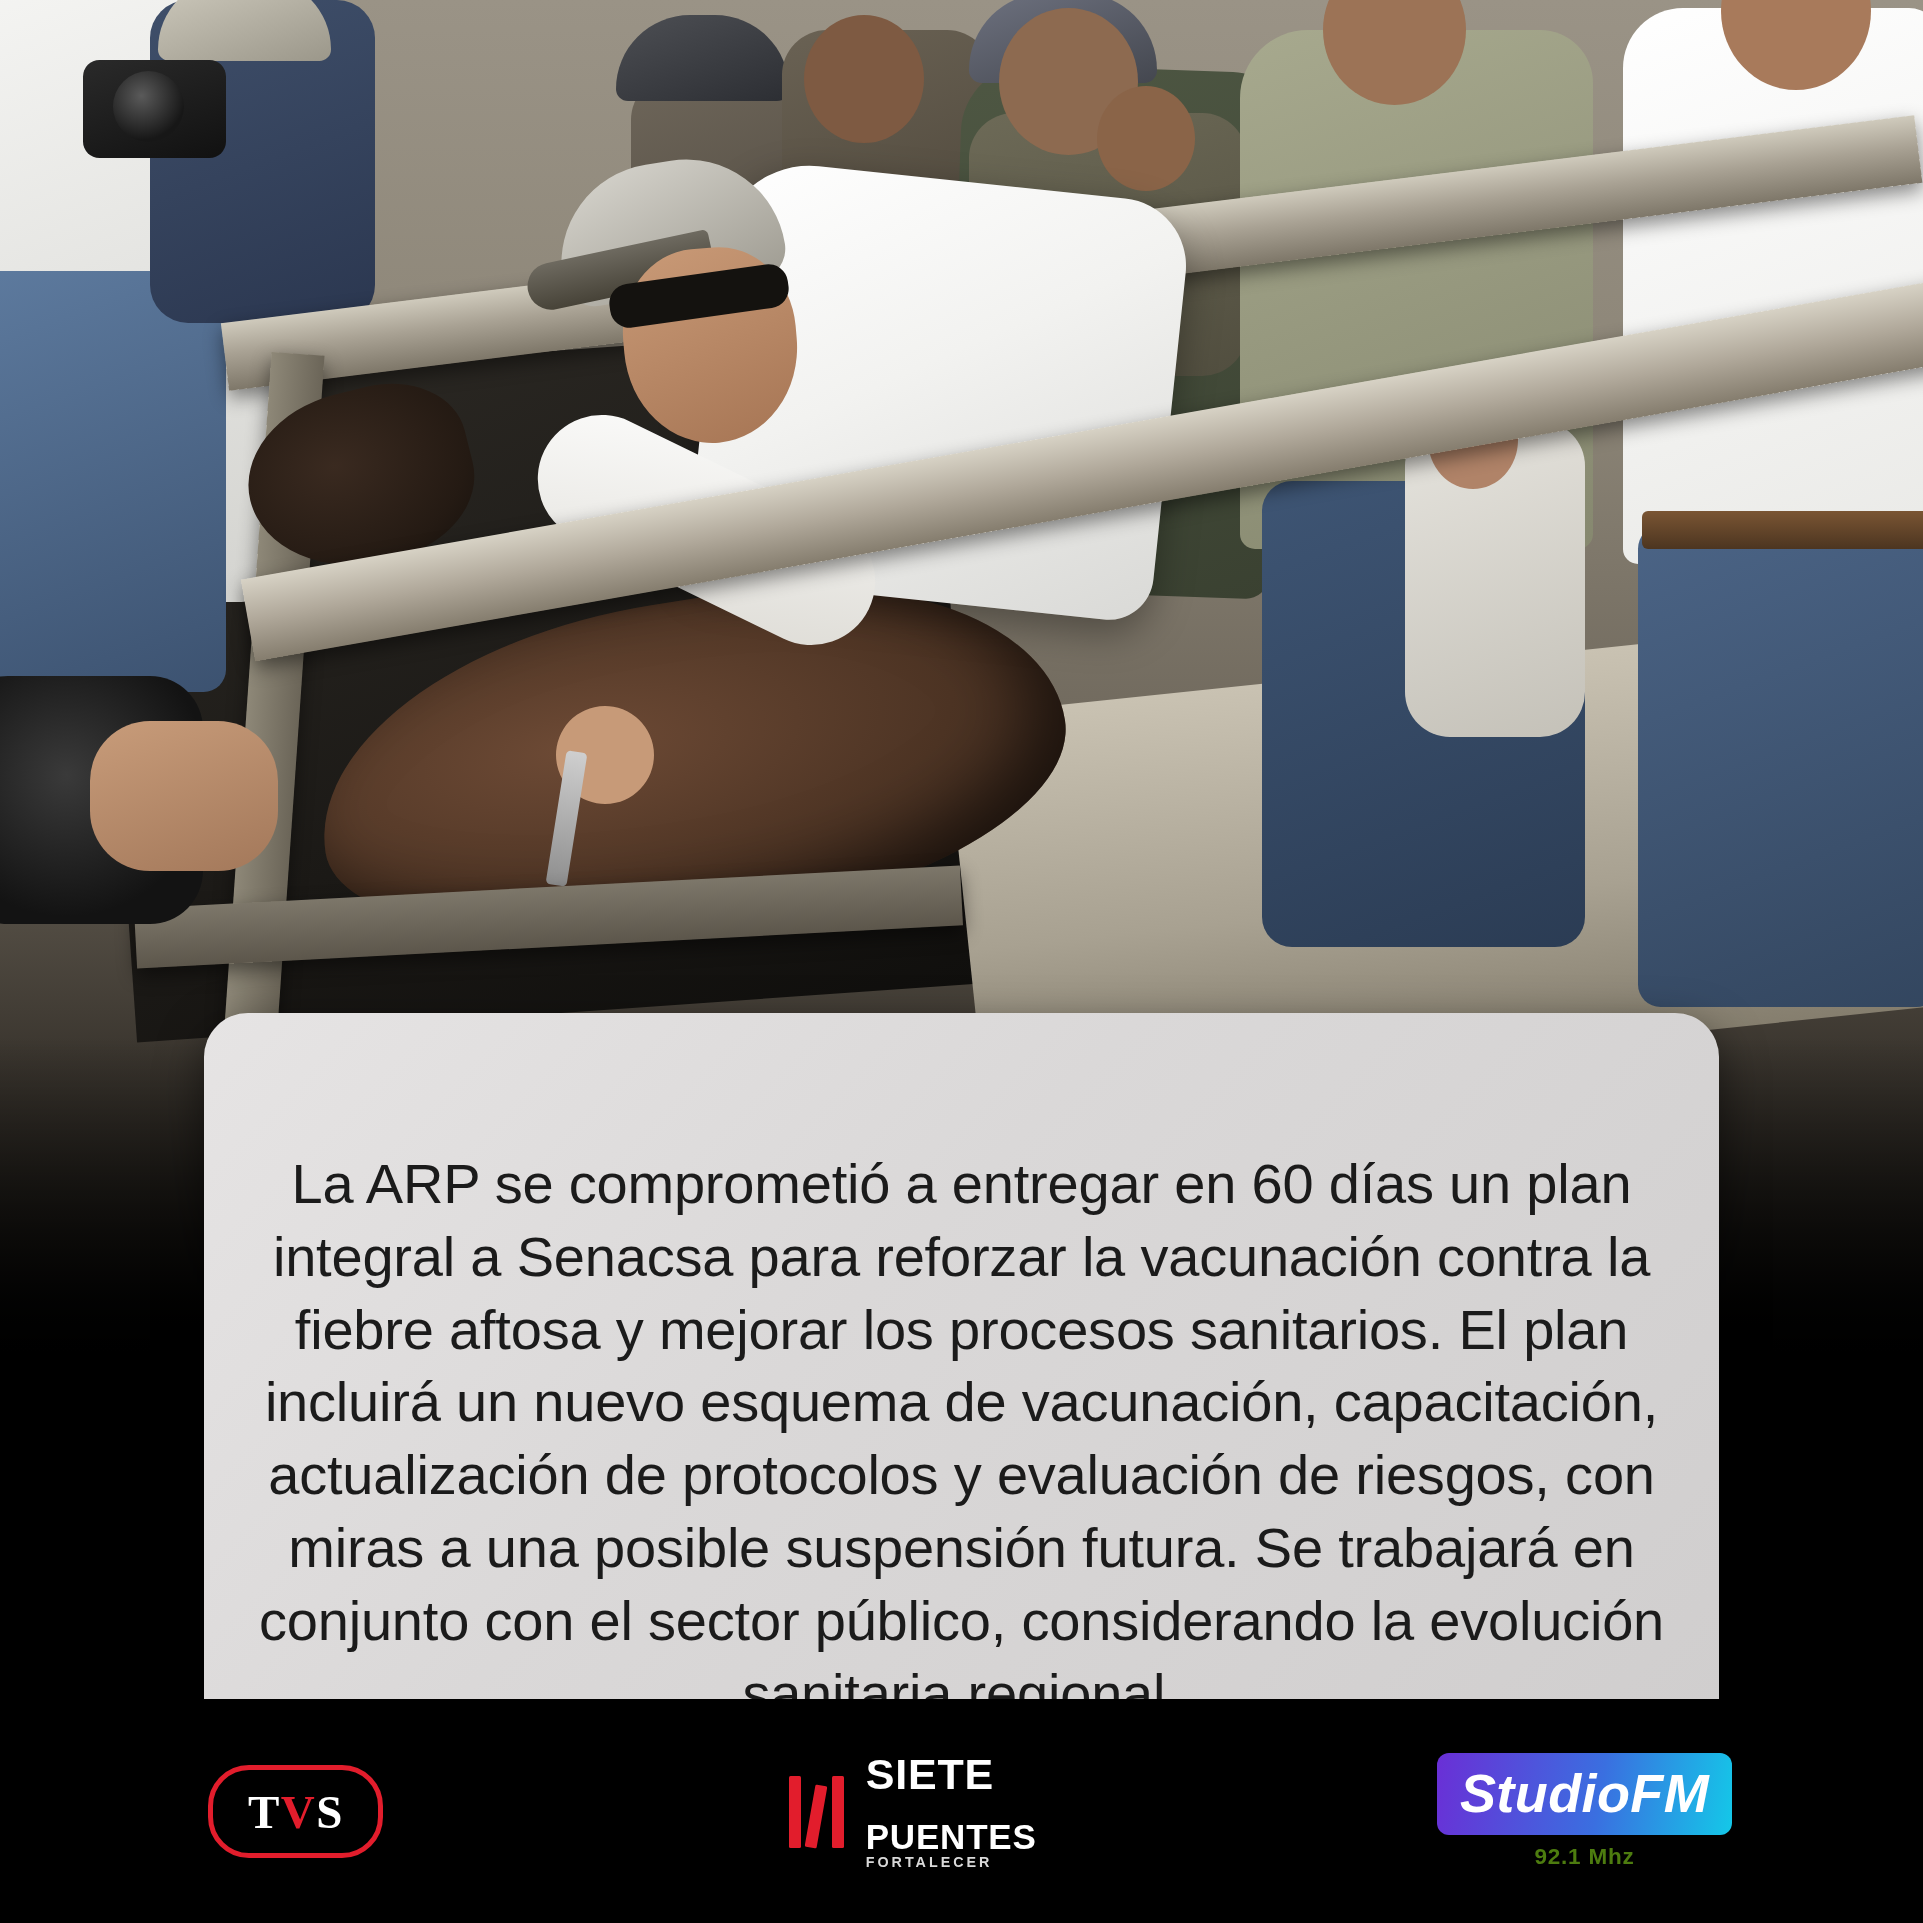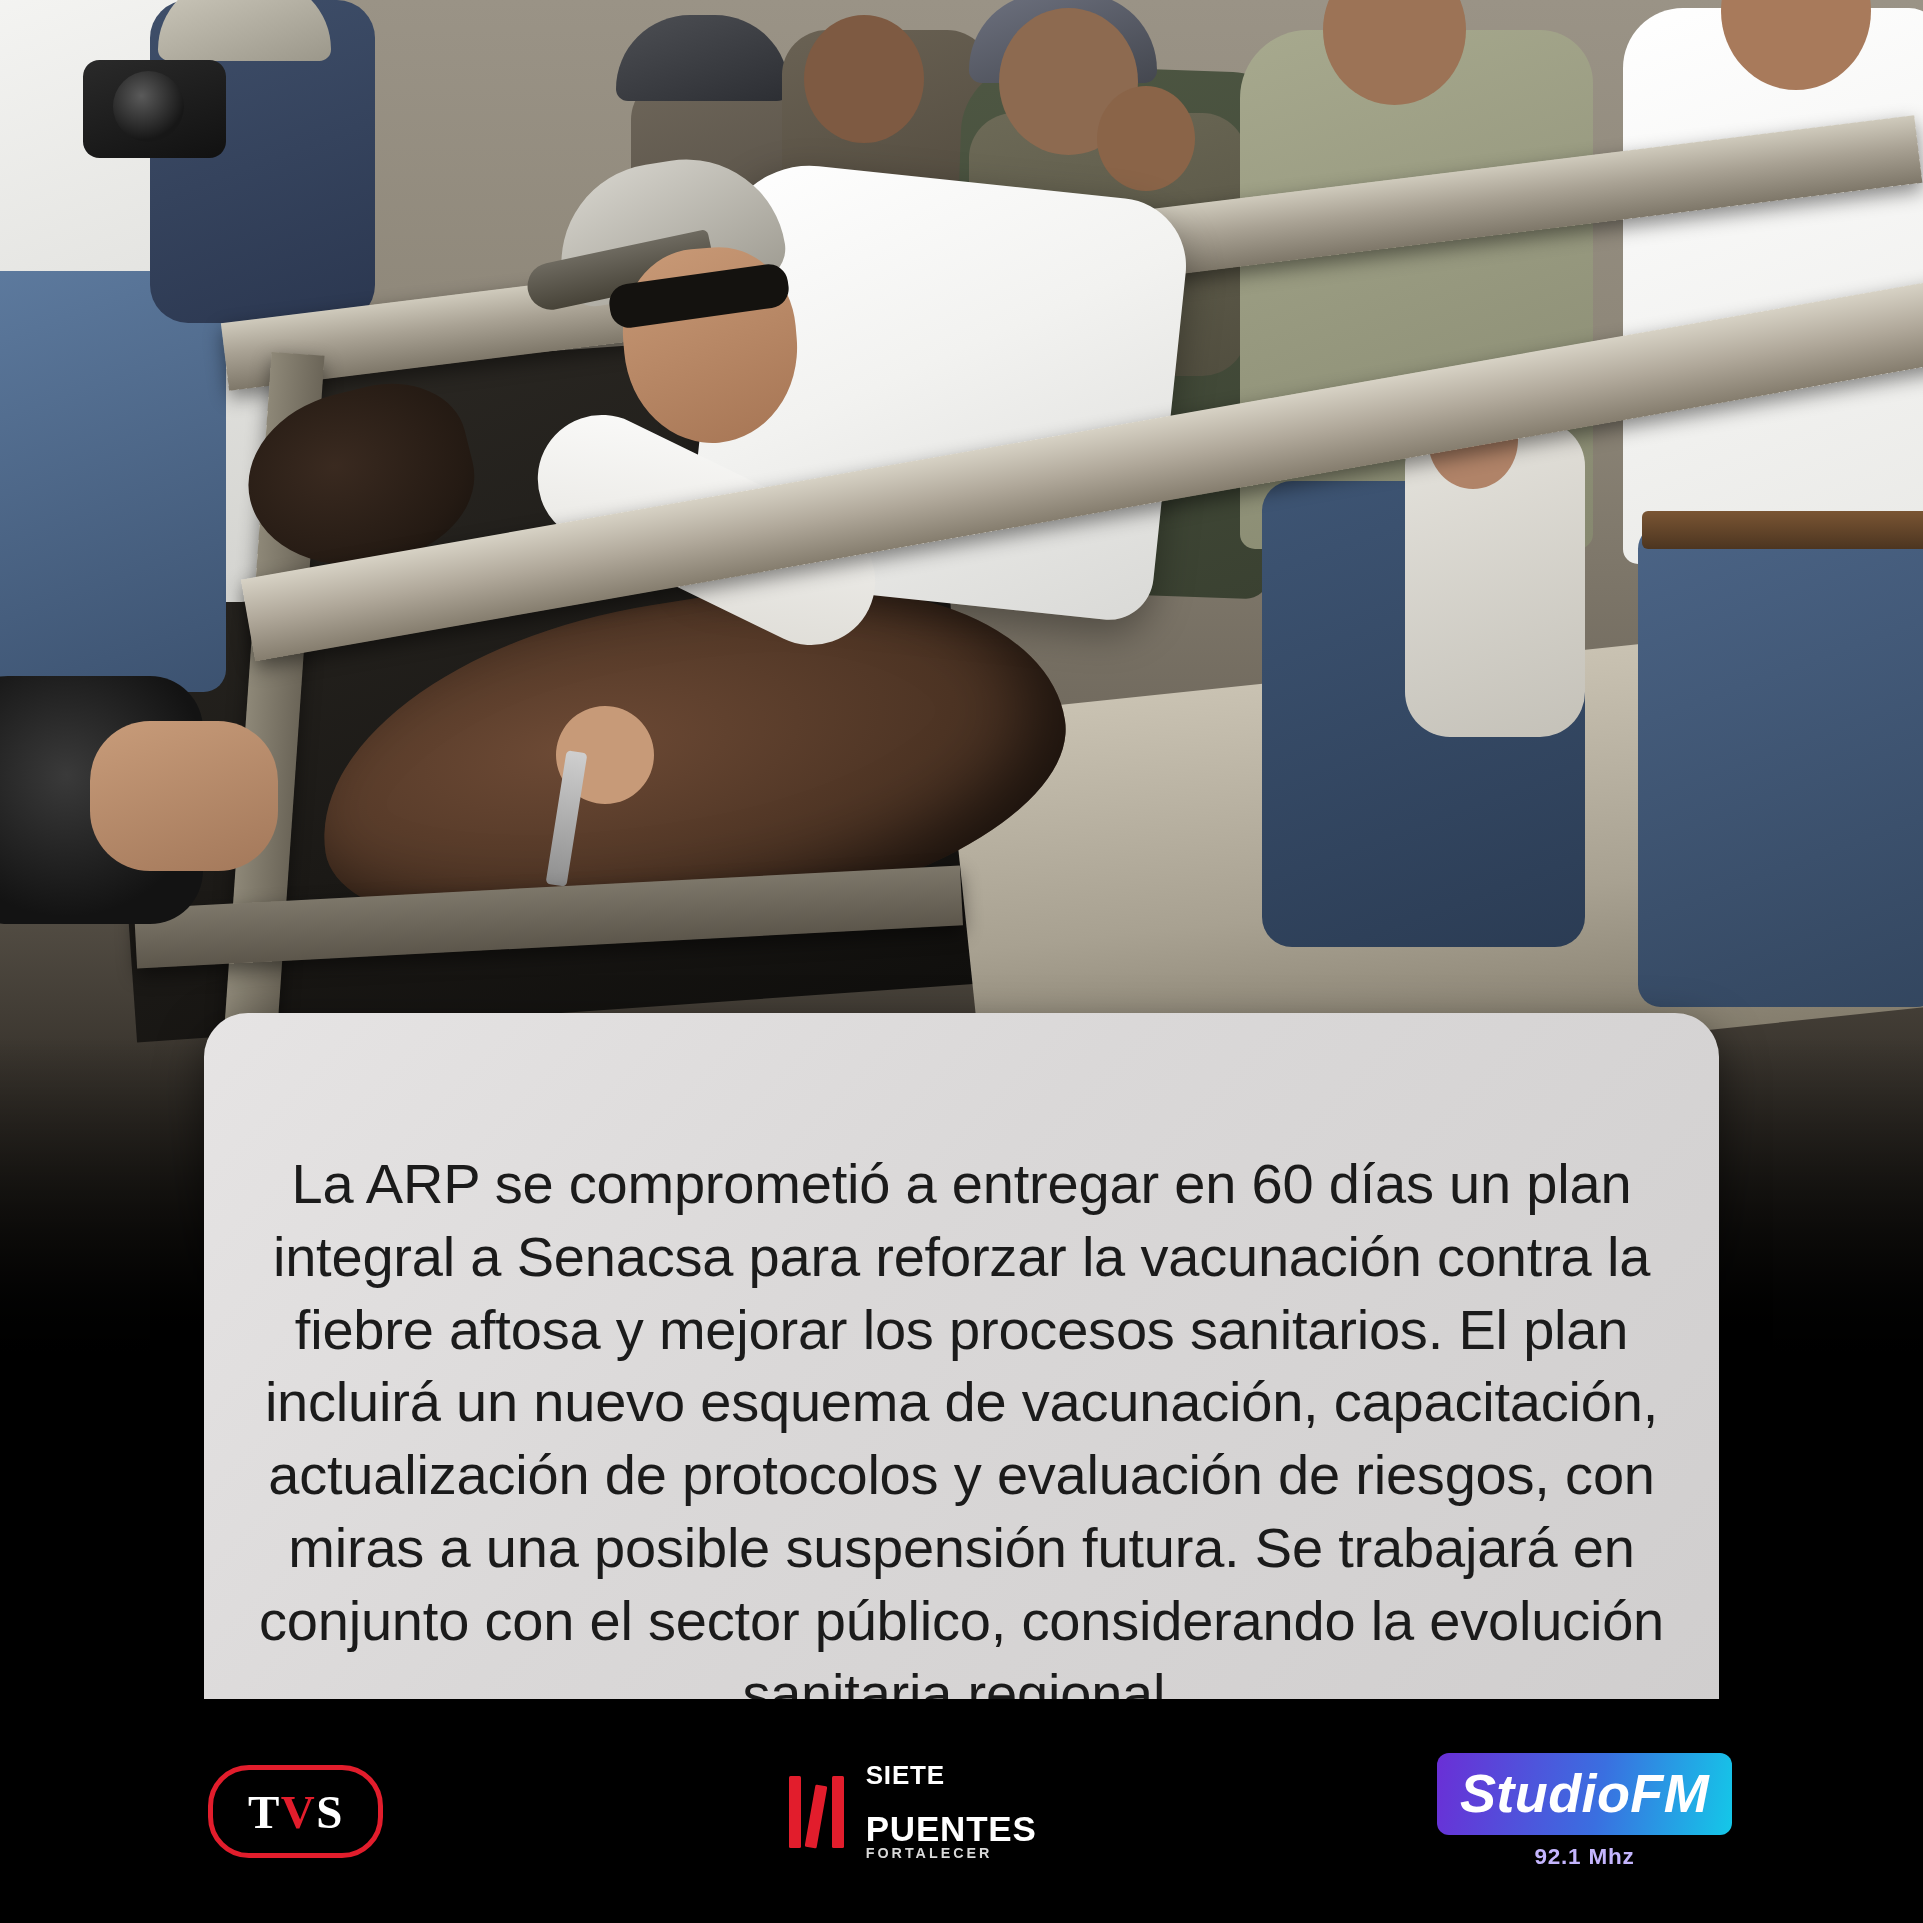--- a/index.html
+++ b/index.html
@@ -352,41 +352,41 @@
     position: relative;
   }
   .logo-siete .mark span {
     position: absolute; background: #e21d2c; width: 12px; border-radius: 1.5px;
   }
   .logo-siete .m1 { left: 4.5px; top: 0; height: 72px; }
   .logo-siete .m2 { left: 26px; top: 9px; height: 63px; transform: rotate(10deg); }
   .logo-siete .m3 { left: 48px; top: 0; height: 72px; }
   .logo-siete .m4 { left: 4.5px; top: 30px; width: 56px; height: 10.5px; }
   .logo-siete .words { color: #ffffff; line-height: 1.02; }
-  .logo-siete .w1 { font-size: 26px; font-weight: 800; letter-spacing: 0.8px; }
+  .logo-siete .w1 { font-size: 43px; font-weight: 800; letter-spacing: 0.8px; }
   .logo-siete .w2 { font-size: 35px; font-weight: 800; letter-spacing: 0.8px; margin-top: 22px; }
   .logo-siete .w3 { font-size: 14.3px; font-weight: 700; letter-spacing: 3px; color:#d9d9d9; }
 
   .logo-studio { text-align: center; }
   .logo-studio .badge {
     background: linear-gradient(100deg, #6a2fd6 0%, #3a6fe0 55%, #14c8e8 100%);
     border-radius: 12px;
     padding: 9px 22.5px 10.5px 22.5px;
     display: inline-block;
   }
   .logo-studio .badge-text {
     color: #ffffff;
     font-size: 54px;
     font-weight: 800;
     font-style: italic;
     letter-spacing: 0.4px;
   }
   .logo-studio .freq {
     margin-top: 9px;
-    color: #c4b5fd;
+    color: #4d7c0f;
     font-size: 22.5px;
     font-weight: 700;
     letter-spacing: 0.8px;
   }
 </style>
 </head>
 <body>
 
 <div class="poster">
 

